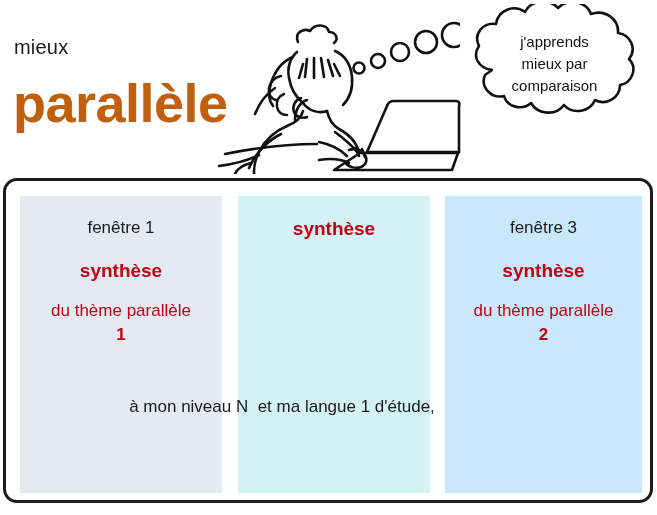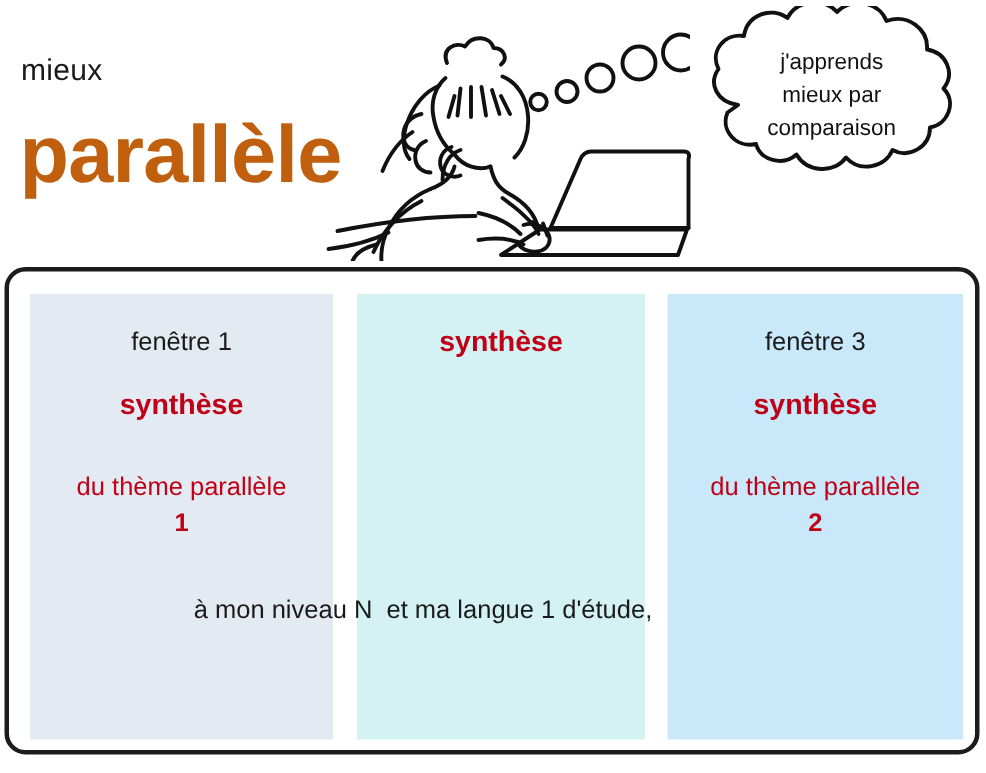--- a/index.html
+++ b/index.html
@@ -101,21 +101,21 @@
     color: #1a1a1a;
   }
   .col-synthese {
     margin-top: 22px;
     text-align: center;
     font-size: 19px;
     font-weight: bold;
     color: #c00016;
   }
   .col-desc {
-    margin-top: 31px;
+    margin-top: 17px;
     text-align: center;
     font-size: 17px;
     line-height: 24px;
     color: #c00016;
   }
   .col-desc .line2 { display: block; font-weight: bold; }
   .col-desc .line2.plain { font-weight: normal; }
 
   
   #footer-lines {

